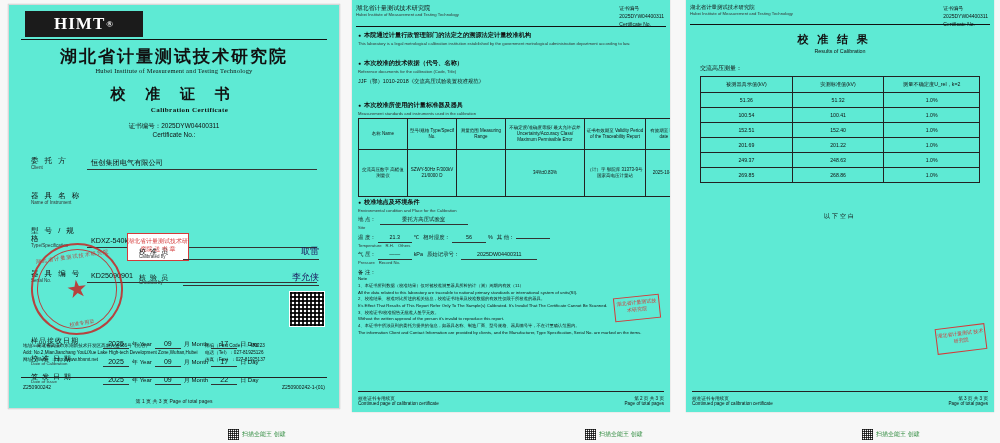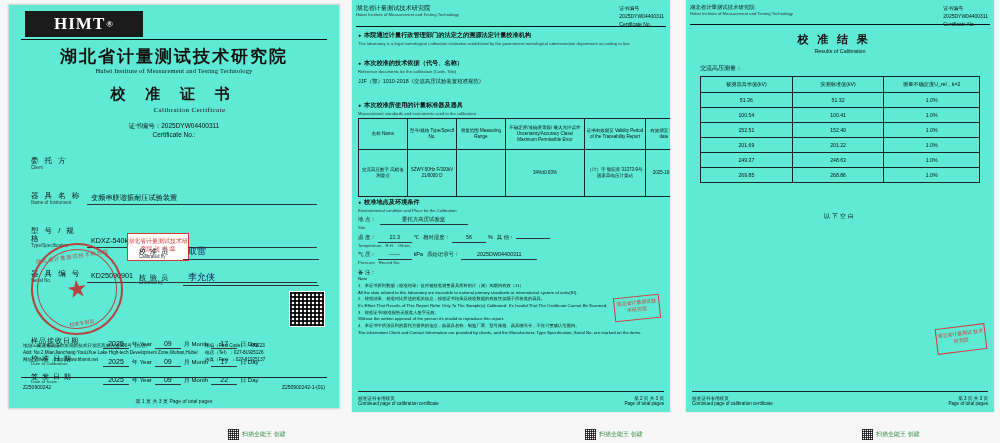--- a/index.html
+++ b/index.html
@@ -33,21 +33,21 @@
   .s1-logo .mark{font-size:9px;vertical-align:super;margin-left:1px;}
   .rule{position:absolute;left:12px;right:12px;height:1px;background:#111;}
   .s1-title{
     position:absolute;left:0;right:0;text-align:center;
     font-family:"Liberation Serif", serif;
     font-weight:bold;
   }
   .t-main{top:40px;font-size:17px;letter-spacing:2px;}
   .t-en{top:62px;font-size:6.5px;letter-spacing:.2px;font-weight:normal;}
   .t-cert{top:80px;font-size:15px;letter-spacing:8px;}
-  .t-cert-en{top:101px;font-size:7px;letter-spacing:.4px;font-weight:normal;padding-left:31px;}
+  .t-cert-en{top:101px;font-size:7px;letter-spacing:.4px;font-weight:bold;padding-left:31px;}
   .s1-certno{
     position:absolute;left:0;right:0;text-align:center;top:116px;
     font-size:6.5px;line-height:1.45;color:#111;
   }
   
   .info{position:absolute;left:22px;top:140px;width:286px;font-size:7px;}
   .info-row{display:flex;align-items:flex-end;margin-bottom:9.5px;}
   .info-label{width:56px;flex:0 0 56px;line-height:1.1;}
   .info-label .cn{font-size:7.5px;letter-spacing:2px;display:block;margin-top:12px;}
   .info-label .en{font-size:4.6px;color:#333;display:block;letter-spacing:0;}
@@ -82,21 +82,21 @@
     box-sizing:border-box;
   }
   
   .sig{position:absolute;left:130px;top:240px;width:180px;font-size:6.5px;}
   .sig-row{display:flex;align-items:flex-end;margin-bottom:11px;}
   .sig-label{width:44px;flex:0 0 44px;line-height:1.05;}
   .sig-label .cn{display:block;font-size:7px;letter-spacing:1px;}
   .sig-label .en{display:block;font-size:4.5px;color:#333;}
   .sig-value{
     flex:1;border-bottom:1px solid #333;padding-left:5px;padding-bottom:1px;
-    font-family:Liberation Mono, monospace;font-size:9px;color:#1a1a5e;min-height:11px;
+    font-family:Liberation Mono, monospace;font-size:9px;color:#1a1a5e;min-height:11px;text-align:right;
   }
   .qr{
     position:absolute;right:14px;top:286px;width:34px;height:34px;
     background:
       repeating-linear-gradient(90deg,#222 0 2px,#fff 2px 4px),
       repeating-linear-gradient(0deg,#222 0 2px,#fff 2px 4px);
     background-blend-mode:multiply;
     border:1px solid #fff;
   }
   
@@ -211,27 +211,27 @@
       <div><span>证书编号：</span><span>2025DYW04400311</span></div>
       <div>Certificate No.:</div>
     </div>
 
     <div class="info">
       <div class="info-row">
         <div class="info-label">
             <span class="cn">委 托 方</span>
             <span class="en">Client</span>
           </div>
+        <div class="info-value">恒创集团电气有限公司</div>
       </div>
       <div class="info-row">
         <div class="info-label">
             <span class="cn">器 具 名 称</span>
             <span class="en">Name of Instrument</span>
           </div>
-        <div class="info-value">变频串联谐振耐压试验装置</div>
       </div>
       <div class="info-row">
         <div class="info-label">
             <span class="cn">型 号 / 规 格</span>
             <span class="en">Type/Specification</span>
           </div>
         <div class="info-value">KDXZ-540kVA/270kV</div>
       </div>
       <div class="info-row">
         <div class="info-label">

